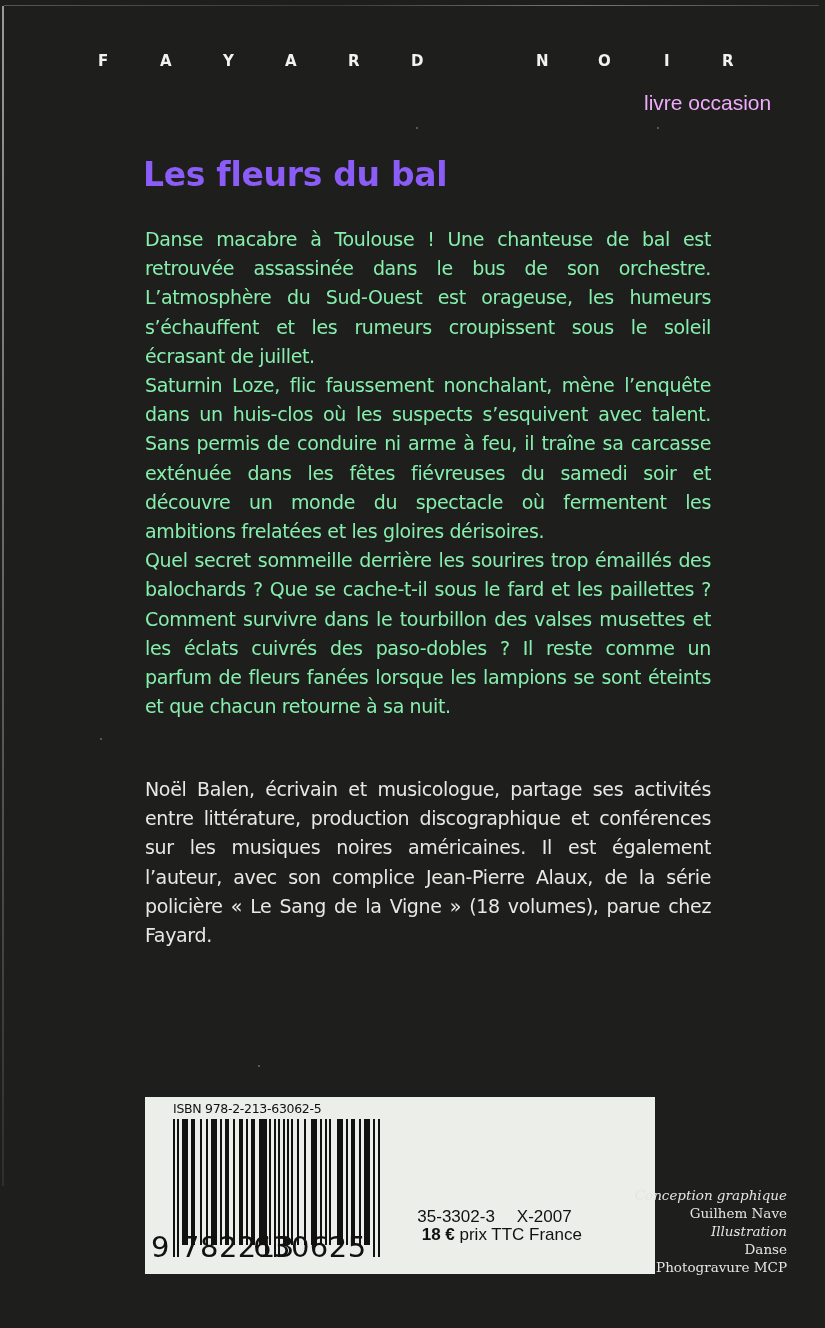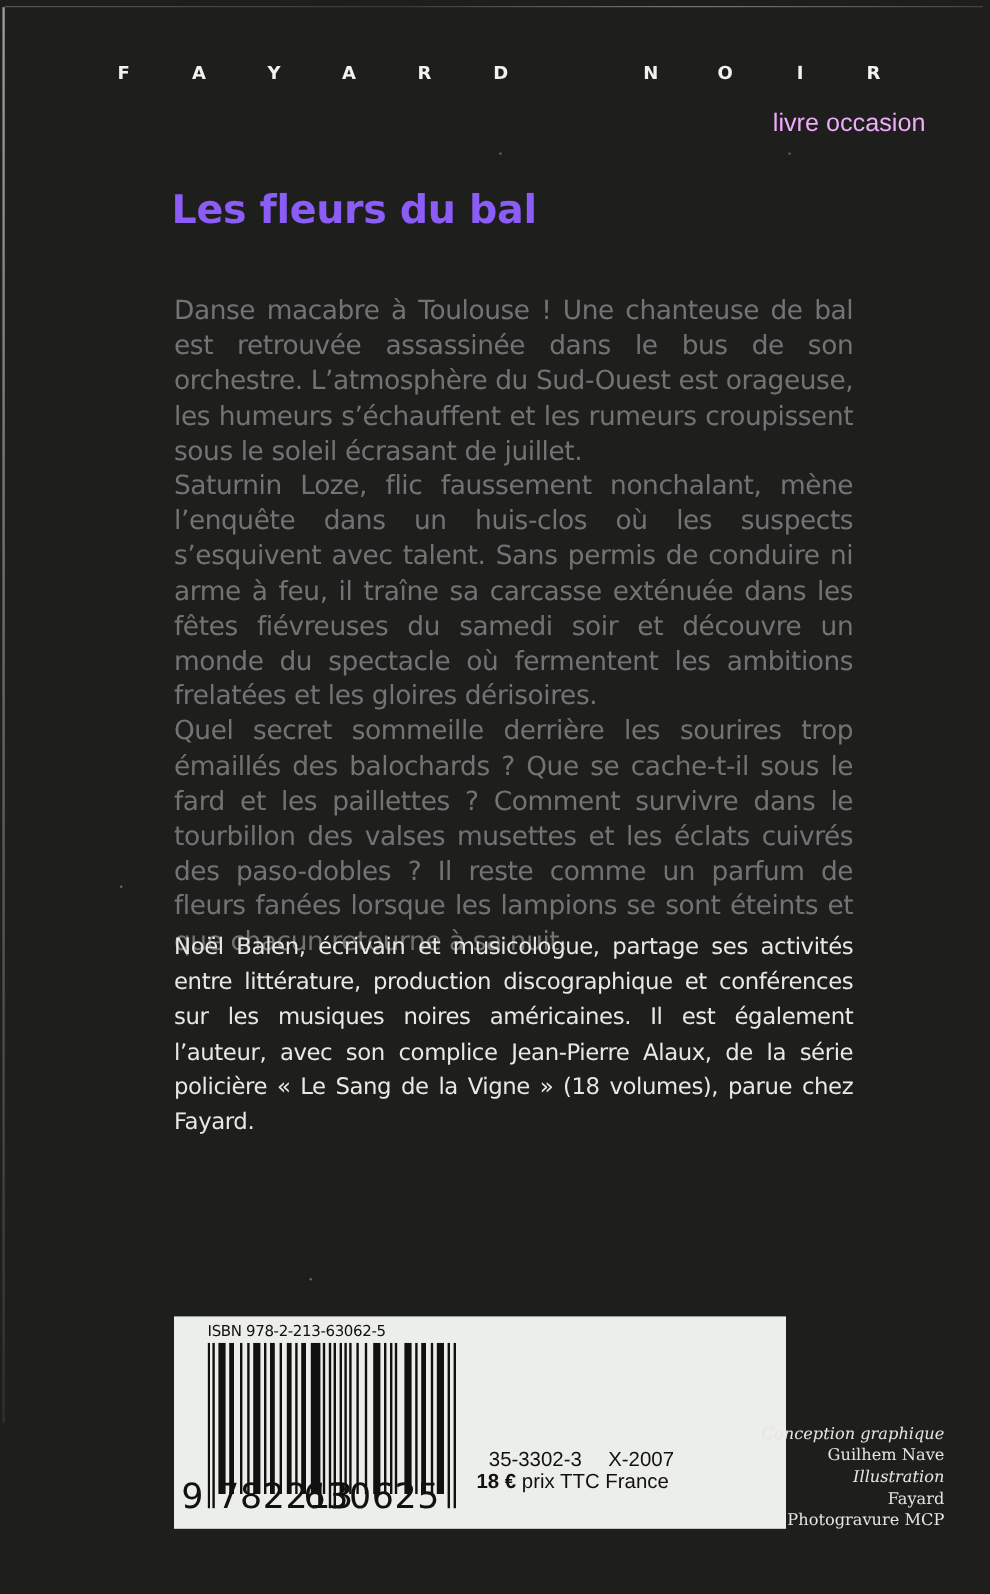--- a/index.html
+++ b/index.html
@@ -41,22 +41,22 @@
     font-size: 30px; color: #f2f2ef; letter-spacing: 0.3px;
   }
   .title {
     position: absolute; left: 143px; top: 155px;
     font-family: "DejaVu Sans", sans-serif; font-weight: bold;
     font-size: 33px; color: #8b5cf6; letter-spacing: -0.3px;
   }
   .blurb {
     position: absolute; left: 145px; top: 225px; width: 566px;
     font-family: "DejaVu Sans", sans-serif;
-    font-size: 22px; line-height: 29.2px;
-    color: #737373; text-align: justify; letter-spacing: -0.35px; margin-top: 20px;
+    font-size: 19px; line-height: 29.2px;
+    color: #86efac; text-align: justify; letter-spacing: -0.35px;
   }
   .blurb p { margin: 0; }
   .bio {
     position: absolute; left: 145px; top: 775px; width: 566px;
     font-family: "DejaVu Sans", sans-serif;
     font-size: 19px; line-height: 29.2px;
     color: #e9e8e2; text-align: justify; letter-spacing: -0.35px;
   }
   .bio p { margin: 0; }
   .label {
@@ -74,23 +74,23 @@
   .barcode svg { display: block; }
   .ean-digits {
     position: absolute; left: 6px; top: 133px; height: 40px;
     font-family: "DejaVu Sans", sans-serif; font-size: 29px; color: #111;
     letter-spacing: 0.5px;
   }
   .ean-first { position: absolute; left: 0; top: 0; }
   .ean-left { position: absolute; left: 30px; top: 0; }
   .ean-right { position: absolute; left: 102px; top: 0; }
   .label-info {
-    position: absolute; left: 252px; top: 111px; width: 175px;
+    position: absolute; left: 262px; top: 111px; width: 175px;
     font-family: "Liberation Sans", sans-serif; font-size: 17px; color: #111;
-    line-height: 18px; text-align: left;
+    line-height: 18px; text-align: right;
   }
   .label-info .ref { display: flex; justify-content: center; gap: 22px; }
   .label-info .price b { font-weight: bold; }
   .credits {
     position: absolute; right: 38px; top: 1186px; width: 220px;
     font-family: "DejaVu Serif", serif; font-size: 13.5px; line-height: 18px;
     color: #e6e5df; text-align: right;
   }
   .credits .it { font-style: italic; }
   .speck { position: absolute; width: 2px; height: 2px; background: #6a6a66; border-radius: 1px; }
@@ -184,21 +184,21 @@
         <b>18 €</b>
         <span>prix TTC France</span>
       </div>
     </div>
   </div>
 
   <div class="credits">
     <div class="it">Conception graphique</div>
     <div>Guilhem Nave</div>
     <div class="it">Illustration</div>
-    <div>Fayard</div>
+    <div>Danse</div>
     <div>Photogravure MCP</div>
   </div>
 
   <div class="speck" style="left:416px;top:127px"></div>
   <div class="speck" style="left:657px;top:127px"></div>
   <div class="speck" style="left:100px;top:738px"></div>
   <div class="speck" style="left:258px;top:1065px"></div>
 </div>
 
 </body></html>

